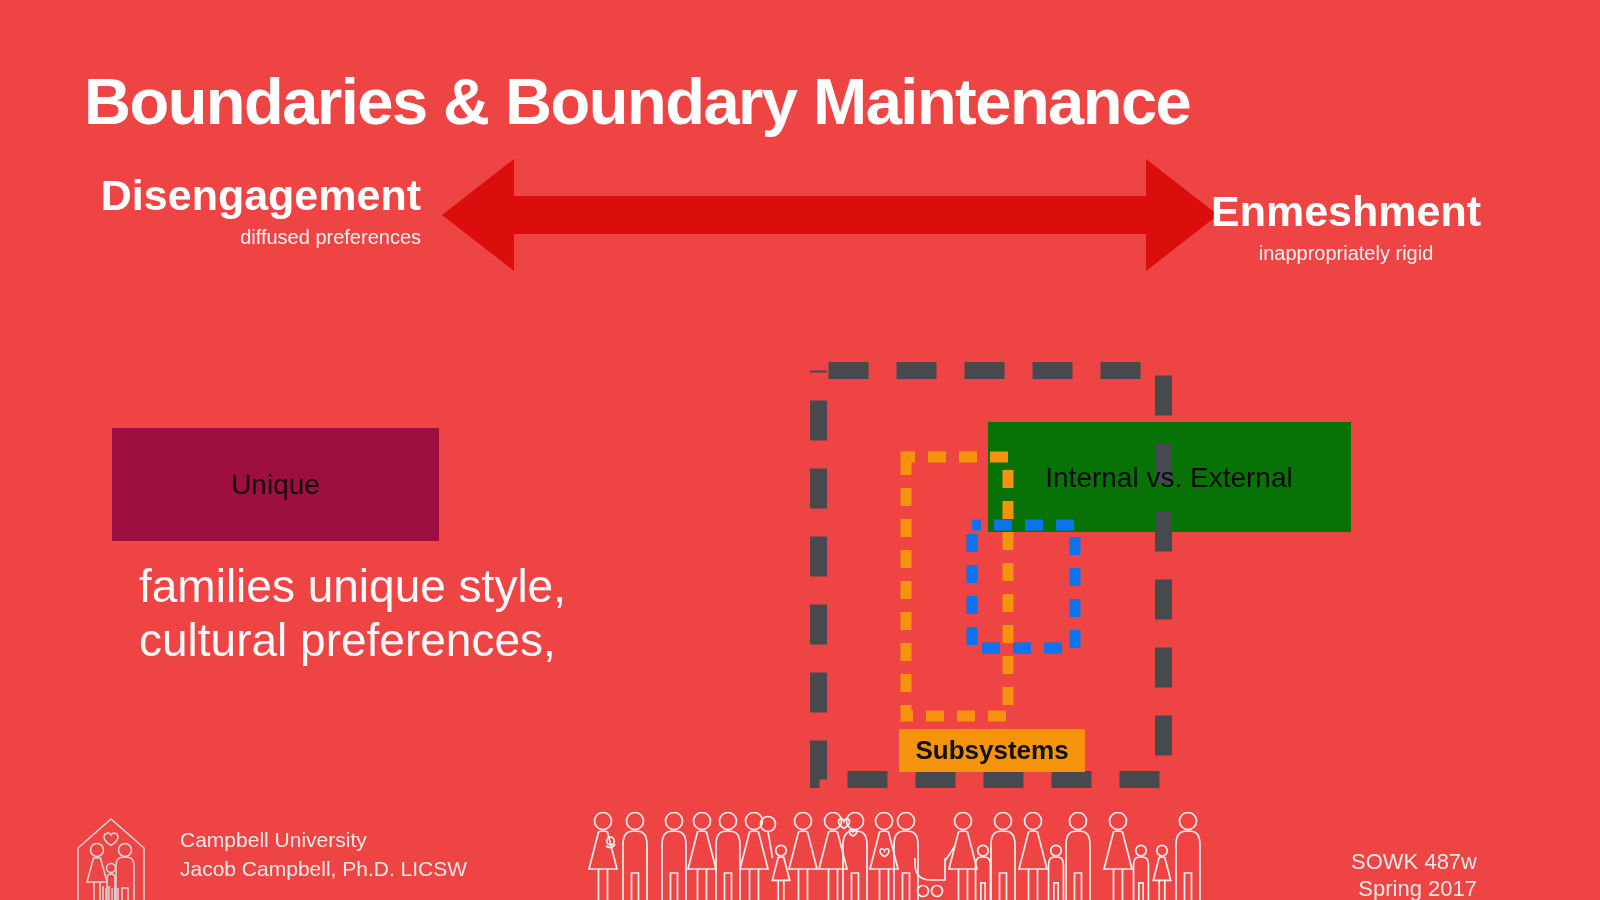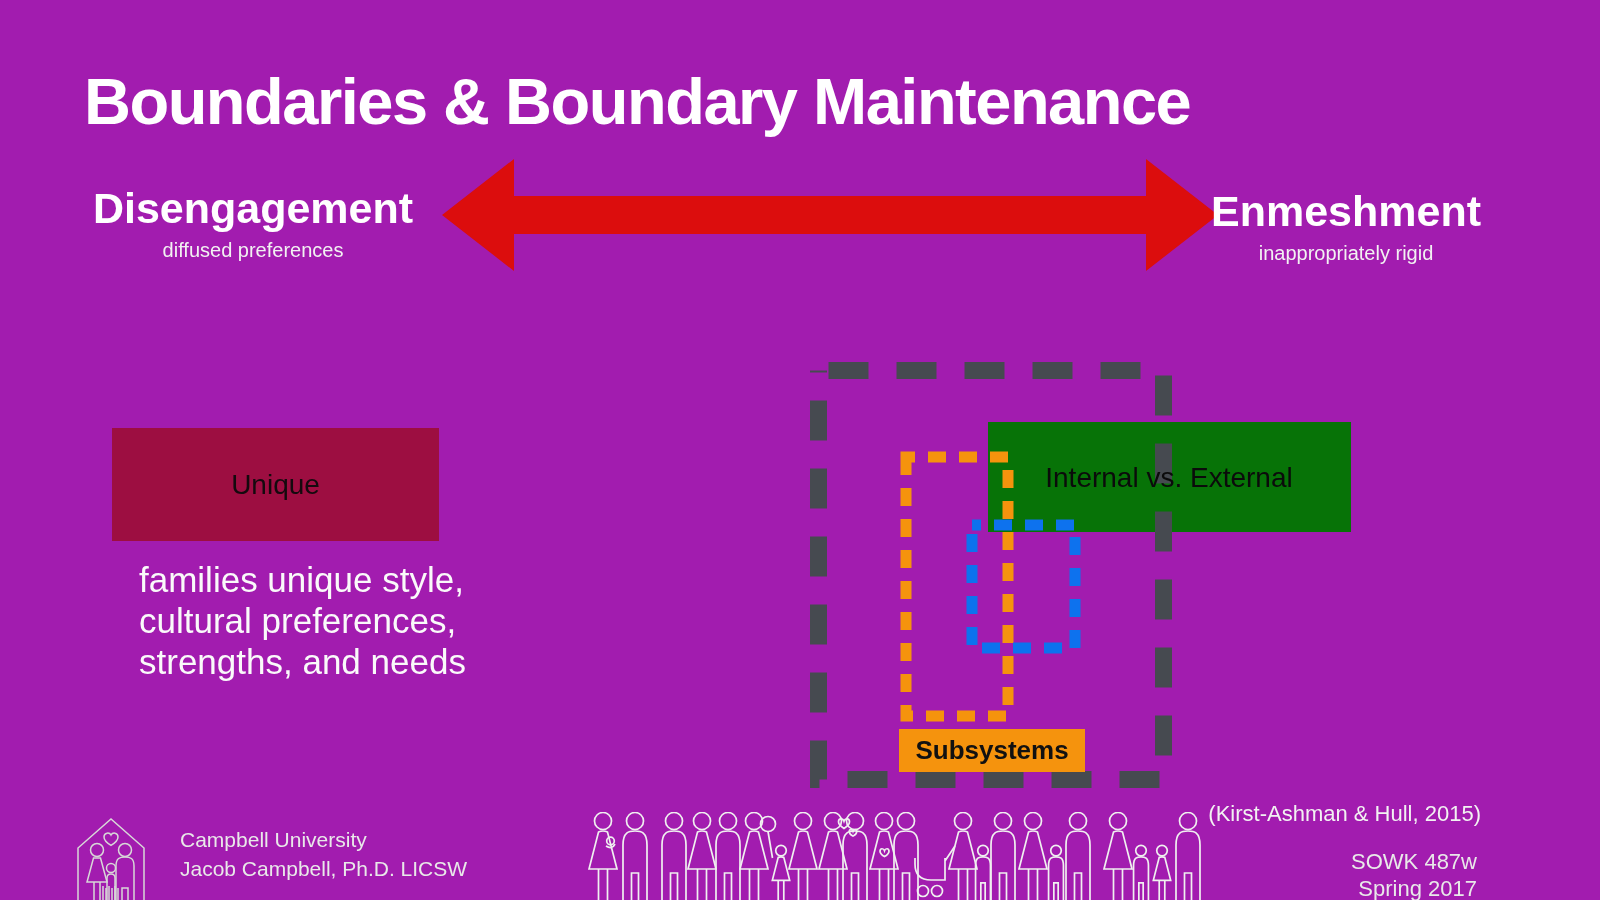--- a/index.html
+++ b/index.html
@@ -1,30 +1,30 @@
 <!DOCTYPE html>
 <html><head>
 <meta charset="utf-8">
 <style>
   html,body{margin:0;padding:0;background:#000;}
-  .stage{position:relative;width:1600px;height:900px;background:#a21caf;overflow:hidden;
+  .stage{position:relative;width:1600px;height:900px;background:#ef4444;overflow:hidden;
          font-family:"Liberation Sans",sans-serif;color:#fff;}
   .stage *{box-sizing:border-box;}
   .title{position:absolute;left:84px;top:64px;font-size:65px;font-weight:700;
          letter-spacing:-1.5px;color:#fff;white-space:nowrap;}
   .pole{position:absolute;text-align:center;}
-  .pole-left{left:85px;top:185px;width:336px;}
+  .pole-left{left:85px;top:172px;width:336px;text-align:right;}
   .pole-right{left:1203px;top:188px;width:286px;}
   .pole-label{font-size:43px;font-weight:700;line-height:1.1;}
   .pole-sub{font-size:20px;margin-top:7px;color:#f2f2f2;}
   .arrow-svg{position:absolute;left:442px;top:159px;width:776px;height:112px;}
   .unique-box{position:absolute;left:112px;top:428px;width:327px;height:113px;
               background:#9d0e41;display:flex;align-items:center;justify-content:center;}
   .unique-box span{font-size:28px;color:#140a0e;}
-  .desc{position:absolute;left:139px;top:560px;font-size:35px;line-height:1.17;color:#fafafa;}
+  .desc{position:absolute;left:139px;top:560px;font-size:46px;line-height:1.17;color:#fafafa;}
   .diagram-svg{position:absolute;left:780px;top:350px;width:620px;height:450px;}
   .diagram-svg text{font-family:"Liberation Sans",sans-serif;}
   .logo-svg{position:absolute;left:72px;top:810px;width:78px;height:90px;}
   .credits{position:absolute;left:180px;top:826px;font-size:21px;line-height:1.38;color:#e9e9e9;}
   .citation{position:absolute;right:119px;top:801px;font-size:22px;color:#f2f2f2;}
   .course-block{position:absolute;right:123px;top:849px;font-size:22px;line-height:1.22;
                 text-align:right;color:#e9e9e9;}
   .people-svg{position:absolute;left:588px;top:812px;width:625px;height:88px;}
 </style>
 </head>
@@ -48,21 +48,20 @@
     <div class="pole-sub">inappropriately rigid</div>
   </div>
 
   <div class="unique-box">
     <span>Unique</span>
   </div>
 
   <div class="desc">
     <span>families unique style,</span><br>
     <span>cultural preferences,</span><br>
-    <span>strengths, and needs</span>
   </div>
 
   <svg class="diagram-svg" viewBox="0 0 620 450">
 
     <rect x="208" y="72" width="363" height="110" fill="#077307"></rect>
 
     <rect x="38.5" y="20.5" width="345" height="409" fill="none" stroke-width="17" stroke-dasharray="40 28" stroke-dashoffset="58" stroke="#464a50"></rect>
 
     <rect x="126" y="107" width="102" height="259" fill="none" stroke-width="11" stroke-dasharray="18 13" stroke-dashoffset="9" stroke="#f5930d"></rect>
 
@@ -83,21 +82,20 @@
     <circle cx="39" cy="58" r="4.5"></circle>
     <path d="M 35,90 L 35,68 Q 35,64 39,64 Q 43,64 43,68 L 43,90"></path>
     <path d="M 31,76 V 90 M 34,78 V 90 M 37,76 V 90 M 40,78 V 90 M 43,76 V 90 M 46,78 V 90"></path>
   </svg>
 
   <div class="credits">
     <div>Campbell University</div>
     <div>Jacob Campbell, Ph.D. LICSW</div>
   </div>
 
-  <div class="citation">(Kirst-Ashman &amp; Hull, 2015)</div>
 
   <div class="course-block">
     <div>SOWK 487w</div>
     <div>Spring 2017</div>
   </div>
 
   <svg class="people-svg" id="people-svg" viewBox="0 0 625 88">
       <g fill="none" stroke="#f0f0f0" stroke-width="1.7">
         <circle cx="15" cy="9" r="8.5"></circle>
         <path d="M 10.5 20 Q 15 18 19.5 20 L 29 57 L 1 57 Z"></path>

